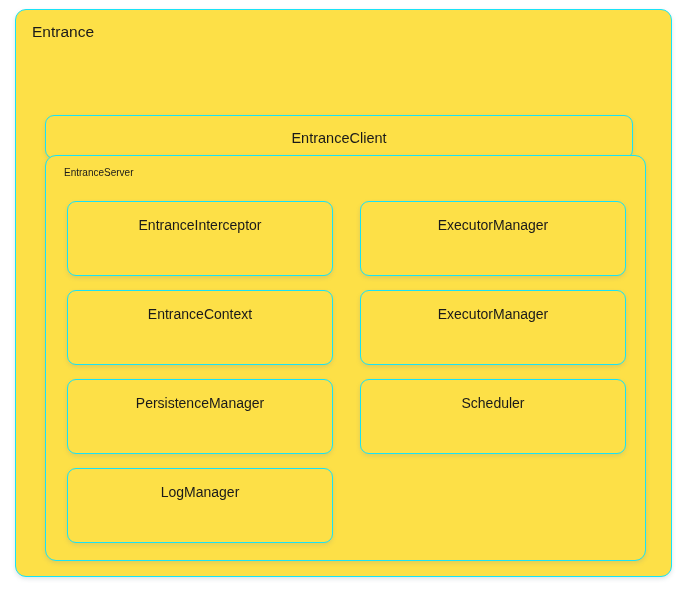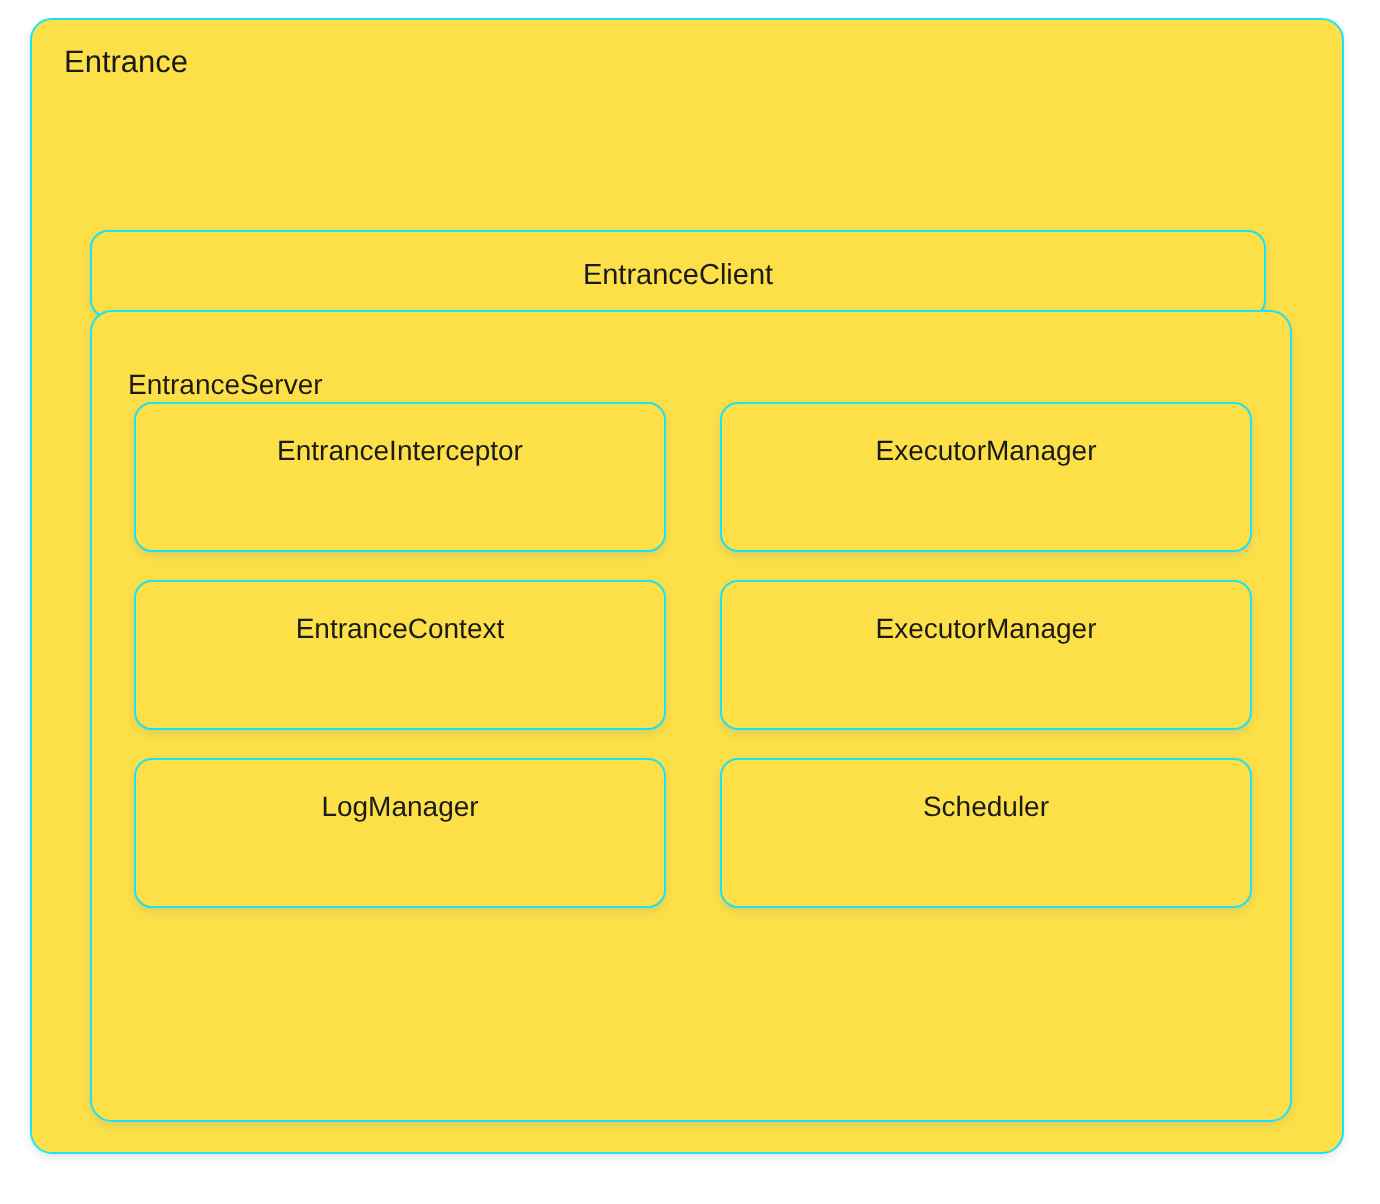--- a/index.html
+++ b/index.html
@@ -62,22 +62,22 @@
   #entrance-server-container {
     position: absolute;
     left: 29px;
     top: 145px;
     width: 601px;
     height: 406px;
     border-radius: 11px;
   }
   #entrance-server-title {
     left: 18px;
-    top: 29px;
-    font-size: 14px;
+    top: 12px;
+    font-size: 10px;
   }
 
   
   #component-grid {
     position: absolute;
     left: 21px;
     top: 45px;
     width: 559px;
     display: grid;
     grid-template-columns: 266px 266px;
@@ -139,24 +139,27 @@
       </div>
 
       <div class="box component-box">
         <div class="component-label">EntranceContext</div>
       </div>
 
       <div class="box component-box">
         <div class="component-label">ExecutorManager</div>
       </div>
 
-
       <div class="box component-box">
-        <div class="component-label">LogManager</div>
+        <div class="component-label">PersistenceManager</div>
       </div>
 
       <div class="box component-box">
         <div class="component-label">Scheduler</div>
+      </div>
+
+      <div class="box component-box">
+        <div class="component-label">LogManager</div>
       </div>
 
     </div>
   </div>
 </div>
 
 </body></html>

